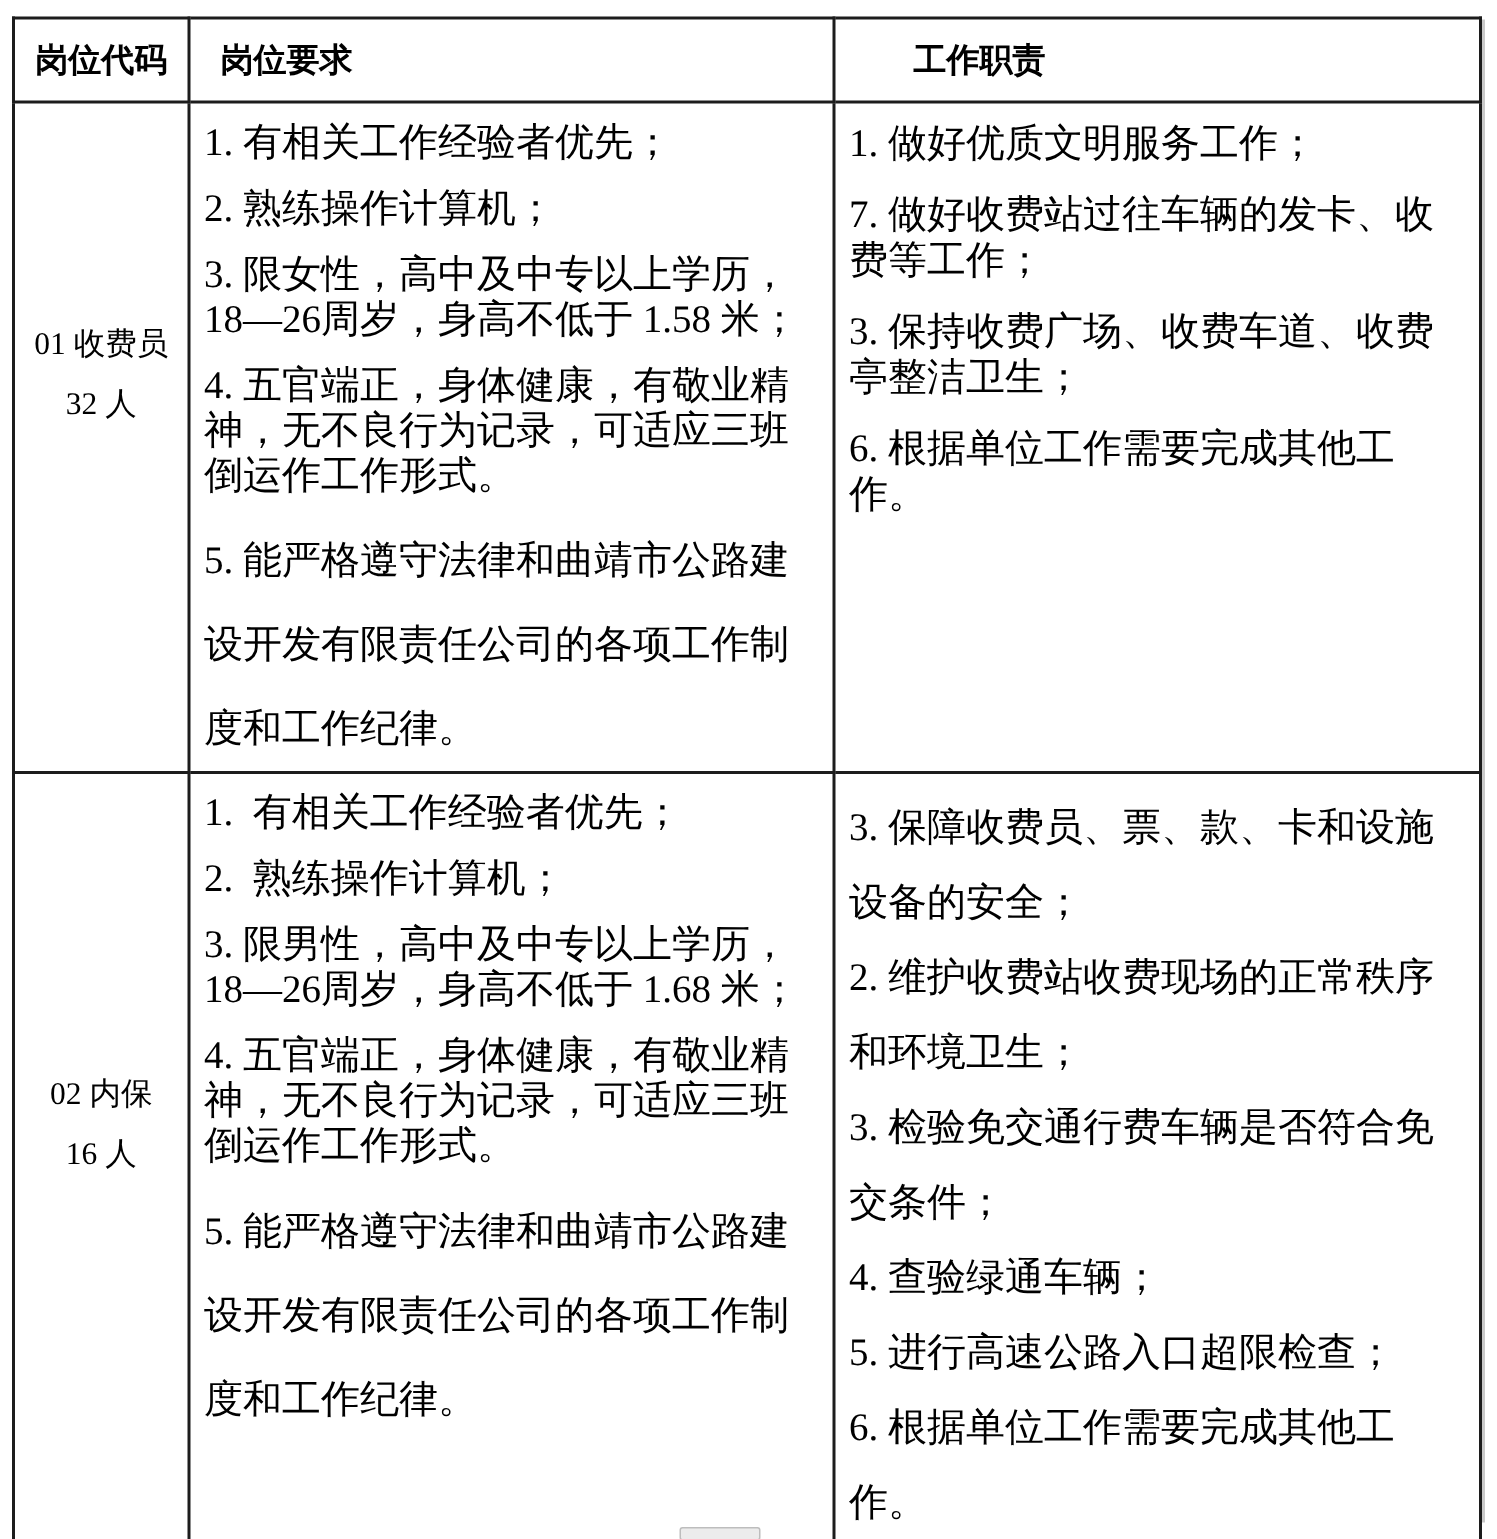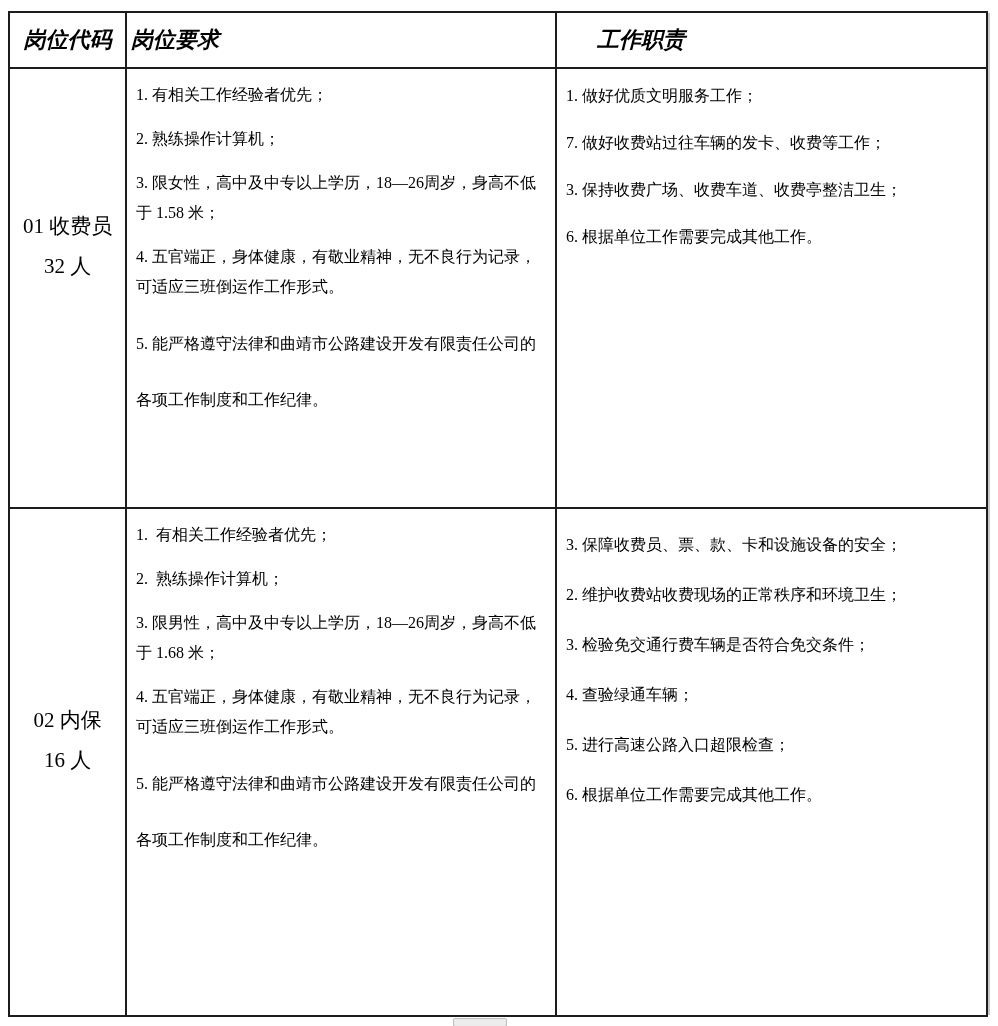--- a/index.html
+++ b/index.html
@@ -39,38 +39,37 @@
   tr.header-row { height: 56px; }
   tr.row-1 { height: 440px; }
   tr.row-2 { height: 508px; }
 
   .doc-table th {
     font-size: 22px;
     font-weight: bold;
     vertical-align: middle;
     text-align: left;
     white-space: nowrap;
-    font-style: italic;
   }
   th.th-code { text-align: center; padding: 0 2px; }
-  th.th-req  { padding-left: 4px; }
-  th.th-duty { padding-left: 40px; }
+  th.th-req  { padding-left: 20px; }
+  th.th-duty { padding-left: 52px; }
 
   td.cell-code {
     vertical-align: middle;
     text-align: center;
     font-size: 21px;
   }
   .code-inner { line-height: 40px; }
   .row-1 .code-inner { margin-bottom: 85px; }
   .row-2 .code-inner { margin-bottom: 45px; }
 
   td.cell-req, td.cell-duty {
     padding: 11px 16px 0 9px;
-    font-size: 16px;
+    font-size: 26px;
     margin-top: 20px;
   }
   .cell-req p, .cell-duty p {
     margin: 0 0 14px 0;
     line-height: 30px;
     white-space: pre-wrap;
   }
   .row-1 .cell-duty p { line-height: 31px; margin-bottom: 16px; }
   .cell-req p.wide { line-height: 56px; margin-bottom: 0; }
   .row-2 .cell-duty p { line-height: 50px; margin-bottom: 0; }

